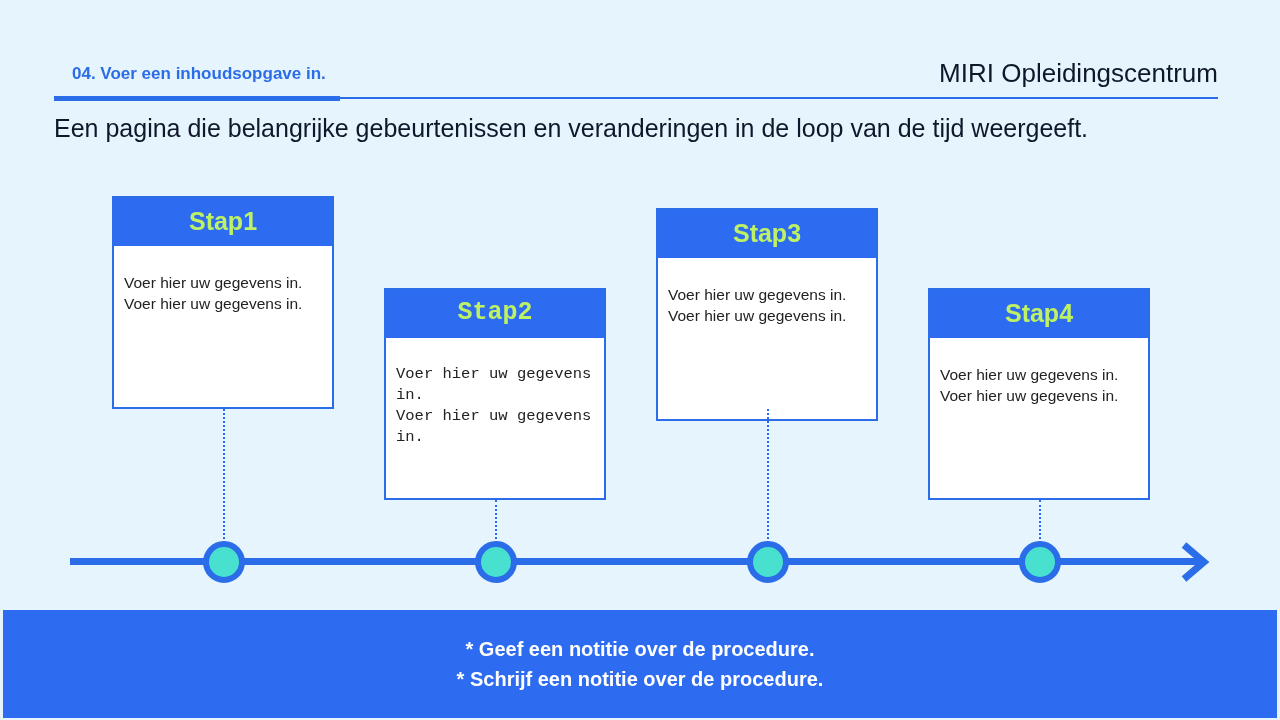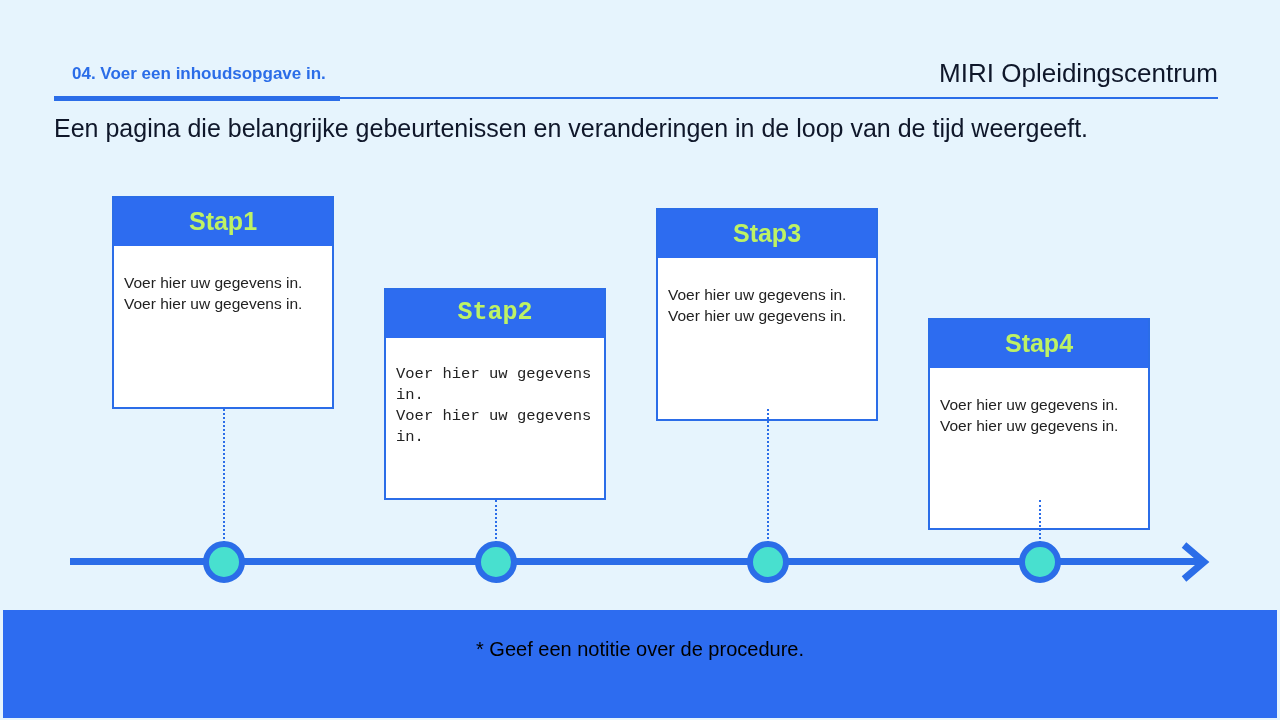--- a/index.html
+++ b/index.html
@@ -9,21 +9,21 @@
   .rule-thin { position:absolute; left:54px; top:97px; width:1164px; height:2px; background:#2b6de8; }
   .rule-thick { position:absolute; left:54px; top:96px; width:286px; height:5px; background:#2b6de8; }
   .subtitle { position:absolute; left:54px; top:114px; font-size:25px; color:#0f172a; }
   .card { position:absolute; width:222px; background:#fff; border:2px solid #2b6de8; box-sizing:border-box; }
   .card-head { height:48px; background:#2d6cf0; color:#bef264; font-weight:bold; font-size:25px; text-align:center; line-height:46px; }
   .card-body { padding:26px 0 0 10px; font-size:15.5px; color:#222; line-height:21px; }
   .connector { position:absolute; width:0; border-left:2px dotted #2b6de8; }
   .axis { position:absolute; left:70px; top:558px; width:1130px; height:7px; background:#2b6de8; }
   .arrowhead { position:absolute; left:1176px; top:542px; }
   .node { position:absolute; width:30px; height:30px; border-radius:50%; background:#48e0cf; border:6px solid #2b6de8; }
-  .footer { position:absolute; left:3px; top:610px; width:1274px; height:108px; background:#2d6cf0; color:#000000; text-align:center; font-size:20px; }
+  .footer { position:absolute; left:3px; top:610px; width:1274px; height:108px; background:#2d6cf0; color:#ffffff; text-align:center; font-size:20px;font-weight:bold; }
   .footer-line { line-height:30px; }
 </style>
 </head>
 <body>
 
 <div class="section-label">04. Voer een inhoudsopgave in.</div>
 <div class="brand">MIRI Opleidingscentrum</div>
 <div class="rule-thin"></div>
 <div class="rule-thick"></div>
 <div class="subtitle">Een pagina die belangrijke gebeurtenissen en veranderingen in de loop van de tijd weergeeft.</div>
@@ -48,21 +48,21 @@
 
 <div class="card" style="left:656px; top:208px; height:213px;">
   <div class="card-head">Stap3</div>
   <div class="card-body">
     <div>Voer hier uw gegevens in.</div>
     <div>Voer hier uw gegevens in.</div>
   </div>
 </div>
 <div class="connector" style="left:767px; top:409px; height:134px;"></div>
 
-<div class="card" style="left:928px; top:288px; height:212px;margin-top:30px;">
+<div class="card" style="left:928px; top:288px; height:212px;">
   <div class="card-head">Stap4</div>
   <div class="card-body">
     <div>Voer hier uw gegevens in.</div>
     <div>Voer hier uw gegevens in.</div>
   </div>
 </div>
 <div class="connector" style="left:1039px; top:500px; height:43px;"></div>
 
 <div class="axis"></div>
 <svg class="arrowhead" width="40" height="40" viewBox="0 0 40 40">
@@ -70,13 +70,14 @@
 </svg>
 
 <div class="node" style="left:203px; top:541px;"></div>
 <div class="node" style="left:475px; top:541px;"></div>
 <div class="node" style="left:747px; top:541px;"></div>
 <div class="node" style="left:1019px; top:541px;"></div>
 
 <div class="footer">
   <div style="height:24px;"></div>
   <div class="footer-line">* Geef een notitie over de procedure.</div>
+  <div class="footer-line">* Schrijf een notitie over de procedure.</div>
 </div>
 
 </body></html>

